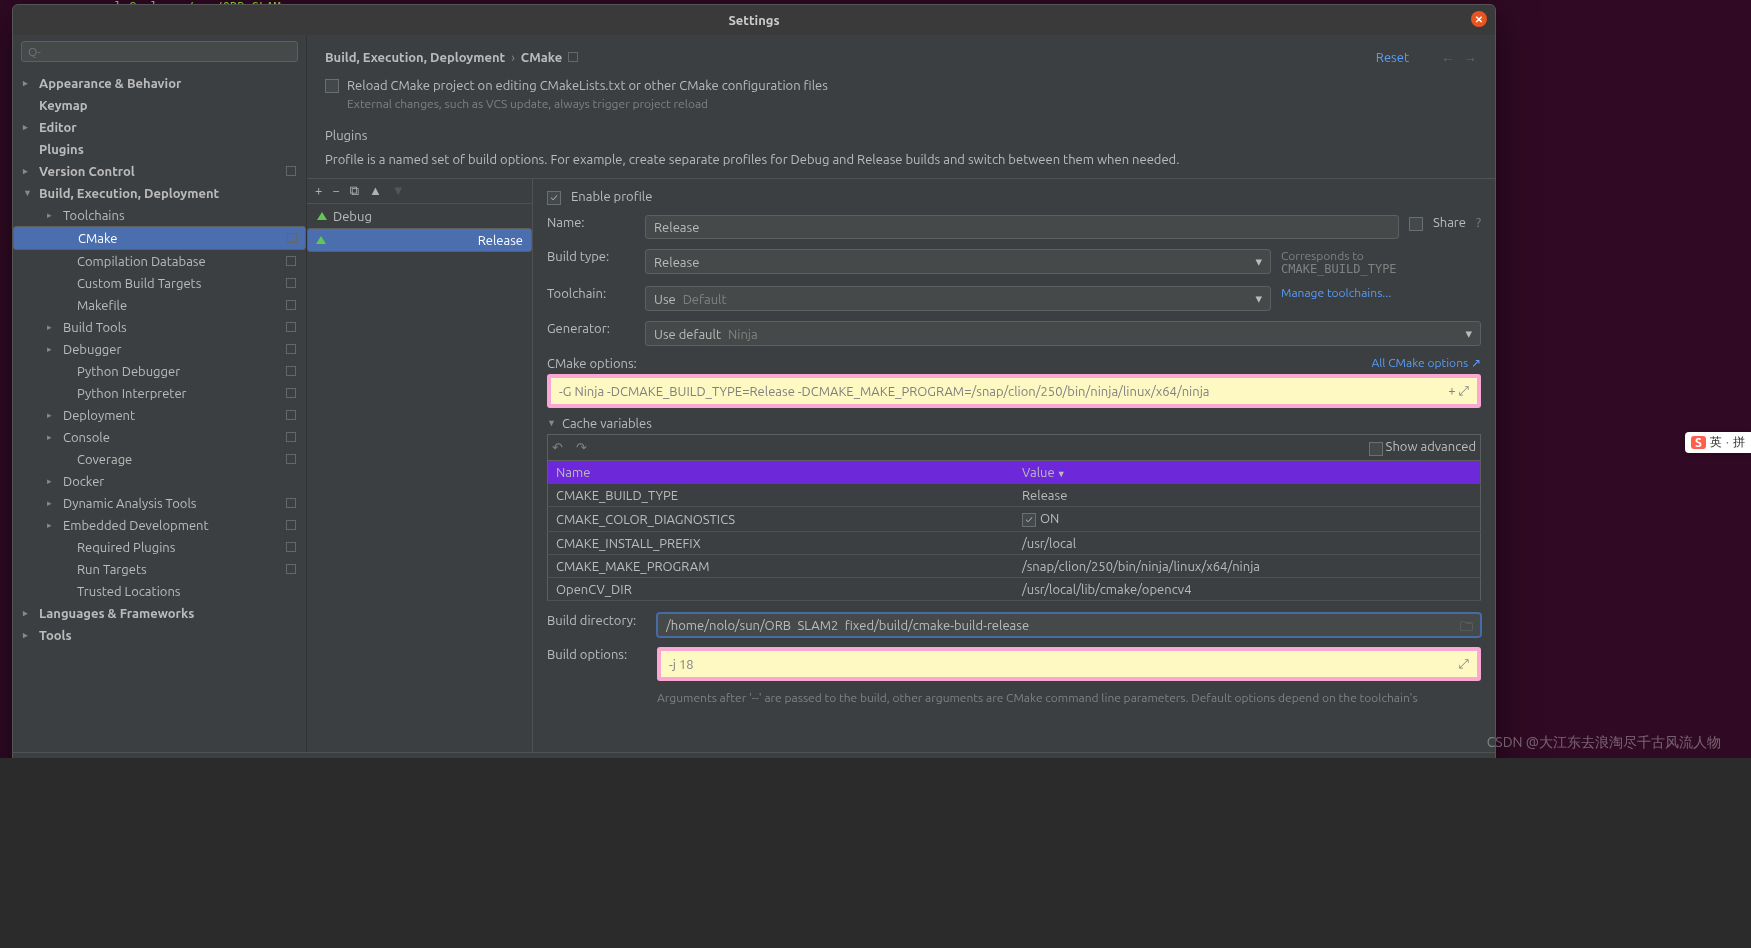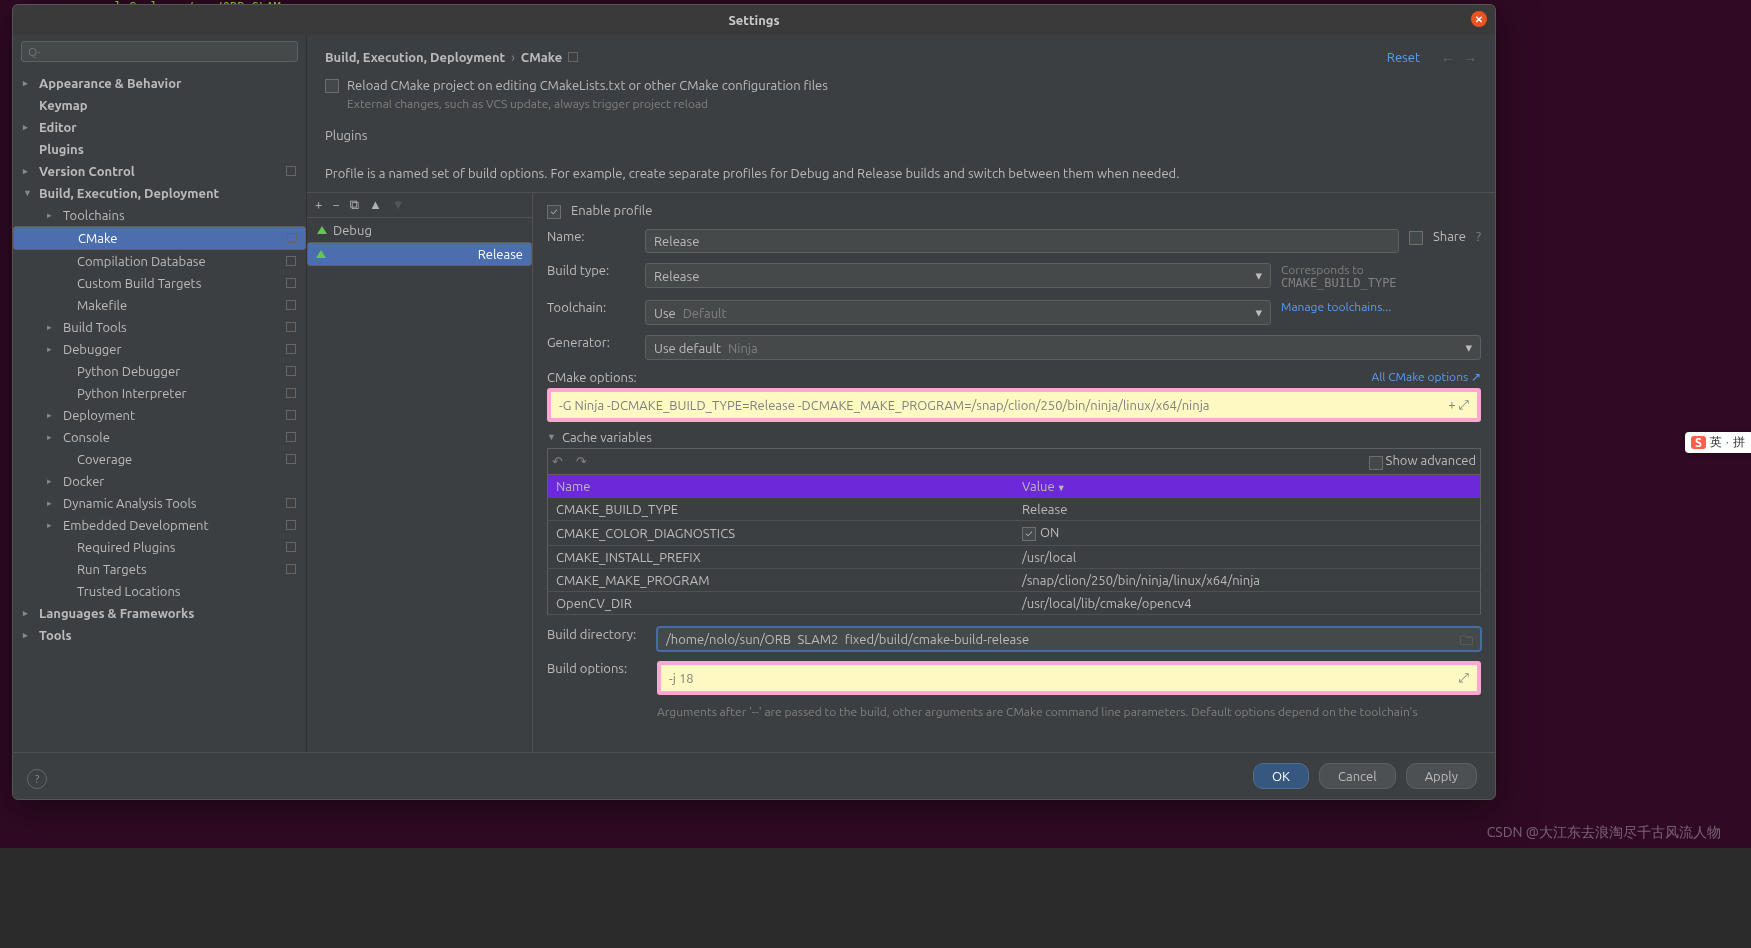--- a/index.html
+++ b/index.html
@@ -1,38 +1,38 @@
 <!DOCTYPE html>
 <html><head>
 <meta charset="utf-8">
 <style>
 * { box-sizing: border-box; margin: 0; padding: 0; font-family: -apple-system, "Segoe UI", Ubuntu, sans-serif; }
 body { background: #2b2b2b; color: #bbb; font-size: 13px; overflow: hidden; }
-.desktop { width: 1751px; height: 848px; position: relative; background: #300a24; }
+.desktop { width: 1751px; height: 758px; position: relative; background: #300a24; }
 .term { position: absolute; top: 0; left: 100px; color: #8ae234; font-family: monospace; font-size: 12px; }
 .dialog { position: absolute; top: 4px; left: 12px; width: 1484px; height: 796px; background: #3c3f41; border: 1px solid #555; border-radius: 6px; display: flex; flex-direction: column; box-shadow: 0 8px 40px rgba(0,0,0,.5); }
 .titlebar { height: 30px; background: #3a3a3a; display: flex; align-items: center; justify-content: center; position: relative; color: #ccc; font-weight: bold; border-radius: 6px 6px 0 0; }
 .titlebar .close { position: absolute; right: 8px; top: 6px; width: 16px; height: 16px; background: #e95420; border-radius: 50%; display: flex; align-items: center; justify-content: center; color: #fff; font-size: 10px; cursor: pointer; }
 .body { flex: 1; display: flex; overflow: hidden; }
 .sidebar { width: 294px; background: #3c3f41; border-right: 1px solid #323232; display: flex; flex-direction: column; }
 .search { margin: 6px 8px; }
 .search input { width: 100%; background: #45494a; border: 1px solid #5e6060; border-radius: 3px; padding: 3px 6px; color: #bbb; font-size: 12px; }
 .tree { flex: 1; overflow-y: auto; padding-top: 4px; }
 .tree-item { padding: 4px 10px; cursor: pointer; color: #bbb; display: flex; align-items: center; white-space: nowrap; }
 .tree-item.l0 { font-weight: bold; }
 .tree-item.l1 { padding-left: 34px; }
 .tree-item.l2 { padding-left: 48px; }
 .tree-item.sel { background: #4b6eaf; color: #fff; }
 .tree-item .arrow { width: 12px; display: inline-block; color: #888; font-size: 9px; margin-right: 4px; }
 .tree-item .tag { margin-left: auto; width: 10px; height: 10px; border: 1px solid #666; font-size: 8px; }
 .content { flex: 1; display: flex; flex-direction: column; overflow: hidden; }
 .crumbs { padding: 14px 18px 8px; display: flex; align-items: center; }
 .crumbs .bc { font-weight: bold; color: #bbb; }
 .crumbs .sep { margin: 0 6px; color: #888; }
-.crumbs .reset { margin-left: auto; color: #589df6; cursor: pointer; margin-right: 13px; }
+.crumbs .reset { margin-left: auto; color: #589df6; cursor: pointer; margin-right: 24px; }
 .crumbs .navbtn { color: #666; margin-left: 8px; font-size: 14px; }
 .section { padding: 4px 18px; }
 .chk-row { display: flex; align-items: center; gap: 8px; }
 .chk { width: 14px; height: 14px; border: 1px solid #6e6e6e; background: #43494a; margin-top: 2px; cursor: pointer; }
 .chk.on::after { content: "✓"; color: #bbb; font-size: 10px; display: block; text-align: center; line-height: 12px; }
 .hint { color: #808080; font-size: 12px; margin-top: 4px; margin-left: 22px; }
 .profiles-row { display: flex; flex: 1; overflow: hidden; border-top: 1px solid #515151; margin-top: 8px; }
 .prof-list { width: 226px; border-right: 1px solid #515151; display: flex; flex-direction: column; }
 .prof-tb { display: flex; gap: 10px; padding: 4px 8px; border-bottom: 1px solid #515151; color: #afb1b3; }
 .prof-tb span { cursor: pointer; font-size: 13px; }
@@ -223,21 +223,21 @@
           <div class="chk-row">
             <span class="chk"></span>
             <span>Reload CMake project on editing CMakeLists.txt or other CMake configuration files</span>
           </div>
           <div class="hint">External changes, such as VCS update, always trigger project reload</div>
         </div>
 
         <div class="section" style="margin-top:10px">
           <div>Plugins</div>
         </div>
-        <div class="section" style="margin-top:16px">
+        <div class="section" style="margin-top:2px">
           <div>Profile is a named set of build options. For example, create separate profiles for Debug and Release builds and switch between them when needed.</div>
         </div>
 
         <div class="profiles-row">
           <div class="prof-list">
             <div class="prof-tb">
               <span>+</span>
               <span>−</span>
               <span>⧉</span>
               <span>▲</span>

